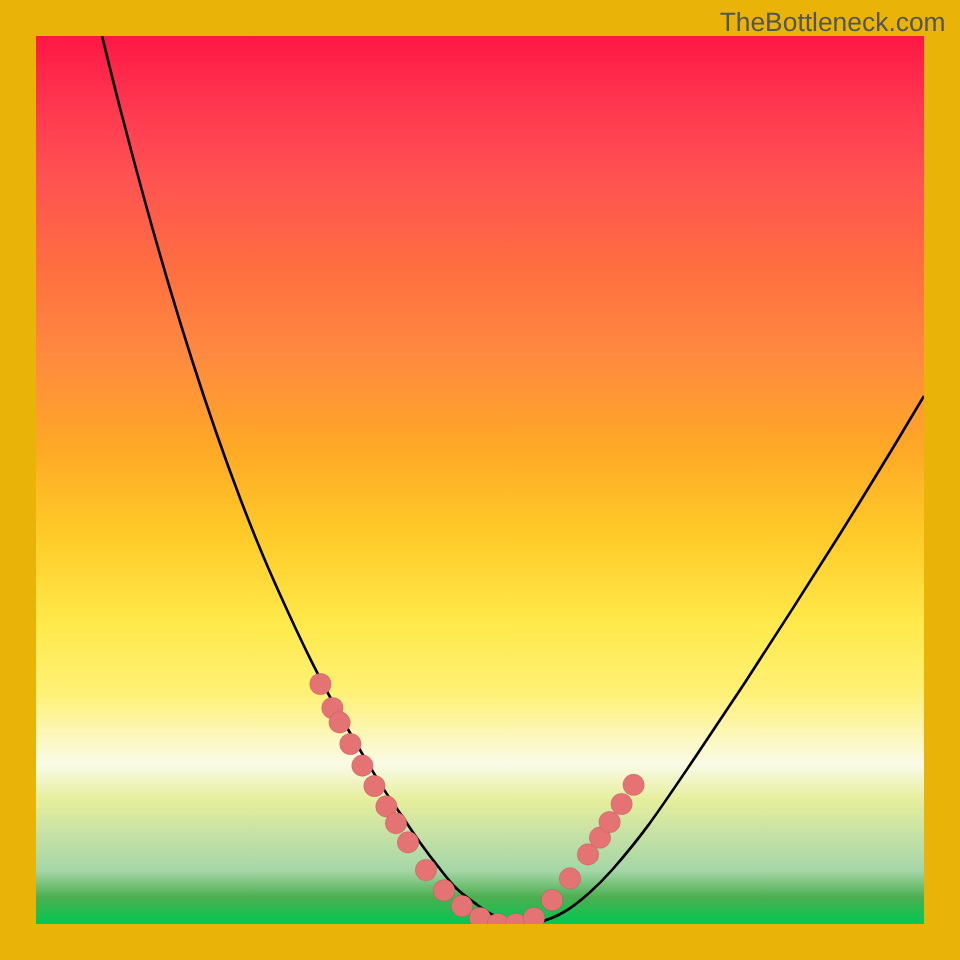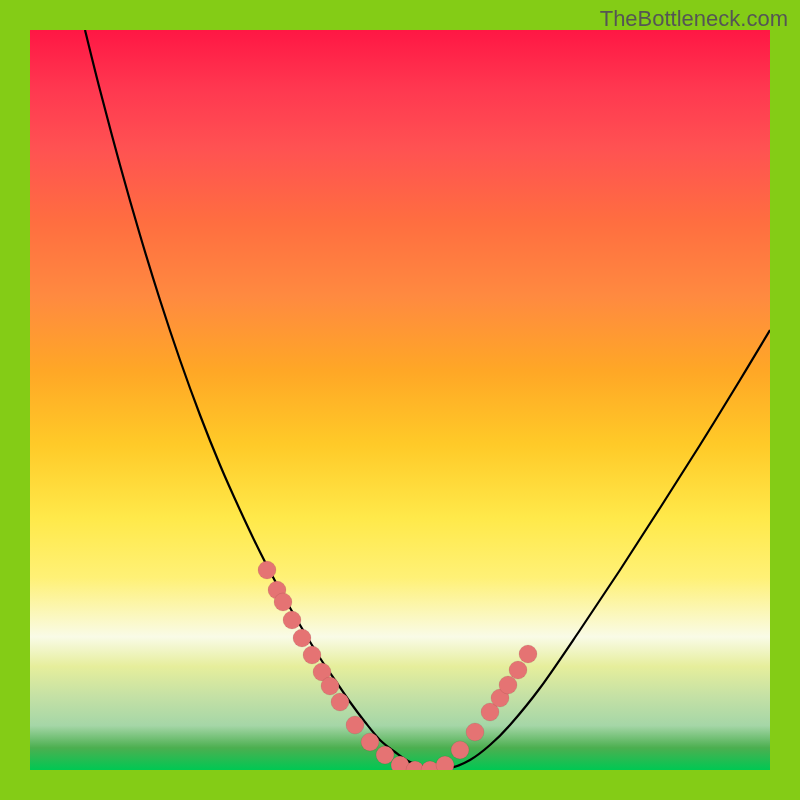--- a/index.html
+++ b/index.html
@@ -1,21 +1,21 @@
 <!DOCTYPE html>
 <html><head>
 <meta charset="utf-8">
 <style>
   * { margin: 0; padding: 0; box-sizing: border-box; }
   html, body { width: 800px; height: 800px; overflow: hidden; background: #000; }
   .chart-container {
     position: relative;
     width: 800px;
     height: 800px;
-    background: #84cc16;
+    background: #eab308;
   }
   .plot-area {
     position: absolute;
     left: 30px;
     top: 30px;
     width: 740px;
     height: 740px;
     background: linear-gradient(to bottom,
       #ff1744 0%,
       #ff3850 8%,

